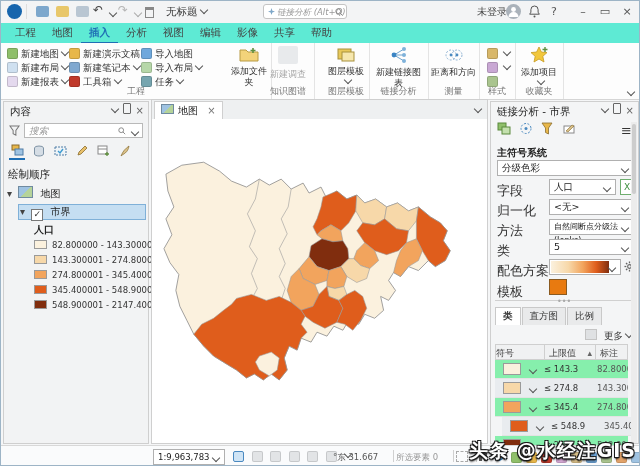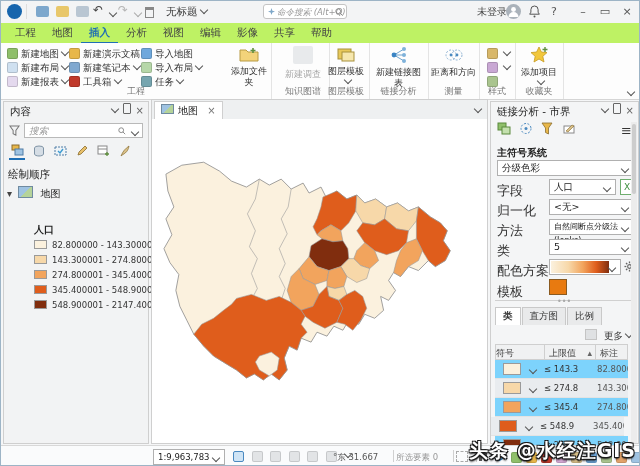--- a/index.html
+++ b/index.html
@@ -8,21 +8,21 @@
   .abs{position:absolute;}
   .nw{white-space:nowrap;}
   
   .chev{display:inline-block;width:5px;height:5px;border-right:1px solid #555;border-bottom:1px solid #555;transform:rotate(45deg);vertical-align:2px;margin-left:3px;}
   
   .titlebar{left:0;top:0;width:640px;height:22px;background:#f3f4f5;border-bottom:1px solid #e0e0e0;}
   .qicon{display:inline-block;width:13px;height:11px;border-radius:2px;vertical-align:middle;margin:0 3px;}
   .searchbox{left:262px;top:3px;width:84px;height:15px;background:#fff;border:1px solid #c4c4c4;border-radius:3px;font-size:8.5px;color:#999;font-style:italic;line-height:15px;padding:0 4px;box-sizing:border-box;}
   .winbtn{display:inline-block;width:20px;text-align:center;color:#555;font-size:11px;}
   
-  .tabrow{left:0;top:22px;width:640px;height:20px;background:#bef264;}
+  .tabrow{left:0;top:22px;width:640px;height:20px;background:#5eead4;}
   .tab{display:inline-block;padding:3px 8px 2px 8px;font-size:10.5px;color:#444;}
   .tab.active{color:#1f6fb5;border-bottom:2px solid #1f6fb5;font-weight:bold;}
   .ctxbox{position:absolute;left:219px;top:23px;height:18px;border:1px solid #c9d6e0;background:#f2f8fc;border-radius:2px;padding:0 2px;}
   .ctxtab{display:inline-block;padding:2px 6px;font-size:10.5px;color:#333;}
   
   .ribbon{left:0;top:42px;width:640px;height:56px;background:#fdfdfd;border-bottom:1px solid #d5d5d5;}
   .rgroup{position:absolute;top:0;height:56px;border-right:1px solid #e4e4e4;}
   .rglabel{position:absolute;bottom:1px;left:0;right:0;text-align:center;font-size:9px;color:#777;}
   .ritem{position:absolute;height:14px;line-height:14px;font-size:9.5px;color:#333;white-space:nowrap;}
   .ric{display:inline-block;width:11px;height:11px;border-radius:2px;vertical-align:-2px;margin-right:3px;border:1px solid rgba(0,0,0,.15);box-sizing:border-box;}
@@ -40,21 +40,21 @@
   .flabel{position:absolute;font-size:13px;color:#333;}
   
   .treerow{position:absolute;left:0;width:100%;height:16px;line-height:16px;font-size:10px;color:#222;white-space:nowrap;}
   .sw{display:inline-block;width:13px;height:9px;border:1px solid #9a9a9a;vertical-align:-1px;margin-right:5px;box-sizing:border-box;}
   .legrow{position:absolute;height:14px;line-height:14px;font-size:8.5px;color:#333;white-space:nowrap;}
   .ckbox{display:inline-block;width:10px;height:10px;background:#fff;border:1px solid #777;vertical-align:-2px;margin-right:4px;text-align:center;line-height:9px;font-size:9px;color:#333;font-style:normal;}
   
   .symtab{display:inline-block;padding:2px 7px;font-size:9.5px;color:#333;border:1px solid #c9c9c9;border-bottom:none;background:#e9eaeb;margin-right:1px;}
   .symtab.active{background:#fff;font-weight:bold;}
   .tblhead{position:absolute;height:16px;line-height:16px;background:#f0f1f2;border:1px solid #cfcfcf;font-size:9px;color:#444;box-sizing:border-box;}
-  .trow{position:absolute;height:19px;background:#7dd3fc;border-bottom:1px solid #e3e3e3;box-sizing:border-box;}
+  .trow{position:absolute;height:19px;background:#86efac;border-bottom:1px solid #e3e3e3;box-sizing:border-box;}
   .trow.alt{background:#e9ecef;}
   .trow .sw2{position:absolute;left:8px;top:3px;width:18px;height:12px;border:1px solid #9a9a9a;box-sizing:border-box;}
   .tcell{position:absolute;top:0;height:19px;line-height:19px;font-size:8.5px;color:#333;white-space:nowrap;overflow:hidden;}
   
   .footer{left:0;top:444px;width:640px;height:22px;background:#fafbfc;border-top:1px solid #d8d8d8;}
   .fsep{display:inline-block;width:1px;height:12px;background:#d0d0d0;vertical-align:middle;margin:0 4px;}
   .mini{display:inline-block;width:11px;height:11px;border-radius:2px;vertical-align:middle;margin:0 2px;border:1px solid rgba(0,0,0,.12);box-sizing:border-box;}
   .wm{position:absolute;right:3px;bottom:1px;font-size:19px;font-weight:bold;color:#fff;letter-spacing:1px;
       text-shadow:-1px -1px 0 #1a1a1a,1px -1px 0 #1a1a1a,-1px 1px 0 #1a1a1a,1px 1px 0 #1a1a1a,0 2px 2px #1a1a1a;}
   .tbi{display:inline-block;width:16px;height:14px;margin:0 1px;text-align:center;vertical-align:middle;}
@@ -72,21 +72,21 @@
     <span class="abs qicon" style="left:72px;top:5px;background:#b9c6d2;"></span>
     <span class="abs" style="left:92px;top:2px;color:#444;font-size:12px;">↶</span>
     <span class="abs chev" style="left:106px;top:9px;"></span>
     <span class="abs" style="left:117px;top:2px;color:#b5b5b5;font-size:12px;">↷</span>
     <span class="abs chev" style="left:131px;top:9px;border-color:#aaa;"></span>
     <span class="abs" style="left:144px;top:6px;width:7px;height:7px;border:1px solid #888;border-top:3px solid #888;"></span>
     <span class="abs nw" style="left:165px;top:4px;font-size:10.5px;color:#333;"><span>无标题</span><span class="chev"></span></span>
     <div class="abs searchbox nw">
       <svg width="7" height="7" viewBox="0 0 8 8" style="margin-right:2px;">
           <path d="M4 0L5 3L8 4L5 5L4 8L3 5L0 4L3 3Z" fill="#7fa8c9"></path>
-        </svg><span>命令搜索 (Alt+Q)</span>
+        </svg><span>链接分析 (Alt+Q)</span>
       <svg width="8" height="8" viewBox="0 0 10 10" style="position:absolute;right:3px;top:3px;">
           <circle cx="4" cy="4" r="3" fill="none" stroke="#888" stroke-width="1.2"></circle>
           <line x1="6.2" y1="6.2" x2="9" y2="9" stroke="#888" stroke-width="1.2"></line>
         </svg>
     </div>
     <span class="abs nw" style="left:476px;top:4px;font-size:10px;color:#444;">未登录</span>
     <span class="abs" style="left:505px;top:3px;width:15px;height:15px;border-radius:50%;background:#aab2ba;">
       <svg width="15" height="15" viewBox="0 0 15 15">
           <circle cx="7.5" cy="5.5" r="2.4" fill="#fff"></circle>
           <path d="M2.5 13a5 5 0 0110 0z" fill="#fff"></path>
@@ -116,21 +116,21 @@
       <div class="bigbtn" style="left:228px;width:40px;">
         <svg width="20" height="17" viewBox="0 0 20 17">
             <path d="M1 4h6l2 2h10v9H1z" fill="#f3d37a" stroke="#b89b45"></path>
             <path d="M14 2v5M11.5 4.5h5" stroke="#5f8f3e" stroke-width="1.6"></path>
           </svg>
         <div>添加文件夹</div>
       </div>
       <div class="rglabel">工程</div>
     </div>
 
-    <div class="rgroup" style="left:276px;width:52px;">
+    <div class="rgroup" style="left:261px;width:52px;">
       <div class="bigbtn disabled" style="left:8px;width:36px;">
         <span class="bigic" style="background:#cfd4d8;"></span>
         <div>新建调查</div>
       </div>
       <div class="rglabel">知识图谱</div>
     </div>
 
     <div class="rgroup" style="left:322px;width:46px;">
       <div class="bigbtn" style="left:5px;width:36px;">
         <svg width="20" height="17" viewBox="0 0 20 17">
@@ -232,20 +232,26 @@
             <path d="M2 11C4 9 9 8 10 1 6 4 4 6 2 11z" fill="#d9c089" stroke="#8a6d2f" stroke-width=".7"></path>
           </svg></span>
       <span class="tbi" style="color:#555;font-size:11px;">…</span>
     </div>
     <div class="abs" style="left:4px;top:66px;font-size:10.5px;color:#222;">绘制顺序</div>
 
     <div class="treerow" style="top:84px;">
       <span style="margin-left:3px;color:#444;">▾</span>
       <span style="display:inline-block;width:13px;height:10px;background:linear-gradient(135deg,#9fc3e2 50%,#b5d39a 50%);border:1px solid #6f8aa0;vertical-align:-1px;margin:0 4px 0 3px;"></span>
       <span>地图</span>
+    </div>
+    <div class="treerow" style="top:102px;">
+      <span style="position:absolute;left:14px;top:0;right:2px;bottom:0;background:#c5def2;border:1px solid #7fb0d8;box-sizing:border-box;"></span>
+      <span style="margin-left:16px;color:#444;position:relative;">▾</span>
+      <span class="ckbox" style="position:relative;margin-left:3px;">✓</span>
+      <span style="position:relative;">市界</span>
     </div>
     <div class="treerow" style="top:120px;font-weight:bold;">
       <span style="margin-left:30px;">人口</span>
     </div>
     <div id="legend-rows">
         <div class="legrow" style="top: 136px; left: 30px;"><span class="sw" style="background: rgb(251, 241, 222);"></span><span>82.800000 - 143.300000</span></div>
         <div class="legrow" style="top: 151px; left: 30px;"><span class="sw" style="background: rgb(247, 216, 169);"></span><span>143.300001 - 274.800000</span></div>
         <div class="legrow" style="top: 166px; left: 30px;"><span class="sw" style="background: rgb(242, 164, 93);"></span><span>274.800001 - 345.400000</span></div>
         <div class="legrow" style="top: 181px; left: 30px;"><span class="sw" style="background: rgb(223, 93, 28);"></span><span>345.400001 - 548.900000</span></div>
         <div class="legrow" style="top: 196px; left: 30px;"><span class="sw" style="background: rgb(128, 45, 14);"></span><span>548.900001 - 2147.400000</span></div>
@@ -376,21 +382,21 @@
           <span class="chev" style="position: absolute; left: 32px; top: 7px;"></span>
           <span class="tcell" style="left: 49px; width: 52px;">≤  274.8</span>
           <span class="tcell" style="left: 102px; width: 31px; color: rgb(85, 85, 85);">143.300001 -...</span>
         </div>
         <div class="trow" style="left: 4px; top: 296px; width: 133px;">
           <span class="sw2" style="background: rgb(242, 164, 93);"></span>
           <span class="chev" style="position: absolute; left: 32px; top: 7px;"></span>
           <span class="tcell" style="left: 49px; width: 52px;">≤  345.4</span>
           <span class="tcell" style="left: 102px; width: 31px; color: rgb(85, 85, 85);">274.800001 -...</span>
         </div>
-        <div class="trow alt" style="left: 0; top: 315px; width: 133px;">
+        <div class="trow alt" style="left: 11px; top: 315px; width: 133px;">
           <span class="sw2" style="background: rgb(223, 93, 28);"></span>
           <span class="chev" style="position: absolute; left: 32px; top: 7px;"></span>
           <span class="tcell" style="left: 49px; width: 52px;">≤  548.9</span>
           <span class="tcell" style="left: 102px; width: 31px; color: rgb(85, 85, 85);">345.400001 -...</span>
         </div>
         <div class="trow" style="left: 4px; top: 334px; width: 133px;">
           <span class="sw2" style="background: rgb(128, 45, 14);"></span>
           <span class="chev" style="position: absolute; left: 32px; top: 7px;"></span>
           <span class="tcell" style="left: 49px; width: 52px;">≤  2147.4</span>
           <span class="tcell" style="left: 102px; width: 31px; color: rgb(85, 85, 85);">548.900001 -...</span>

